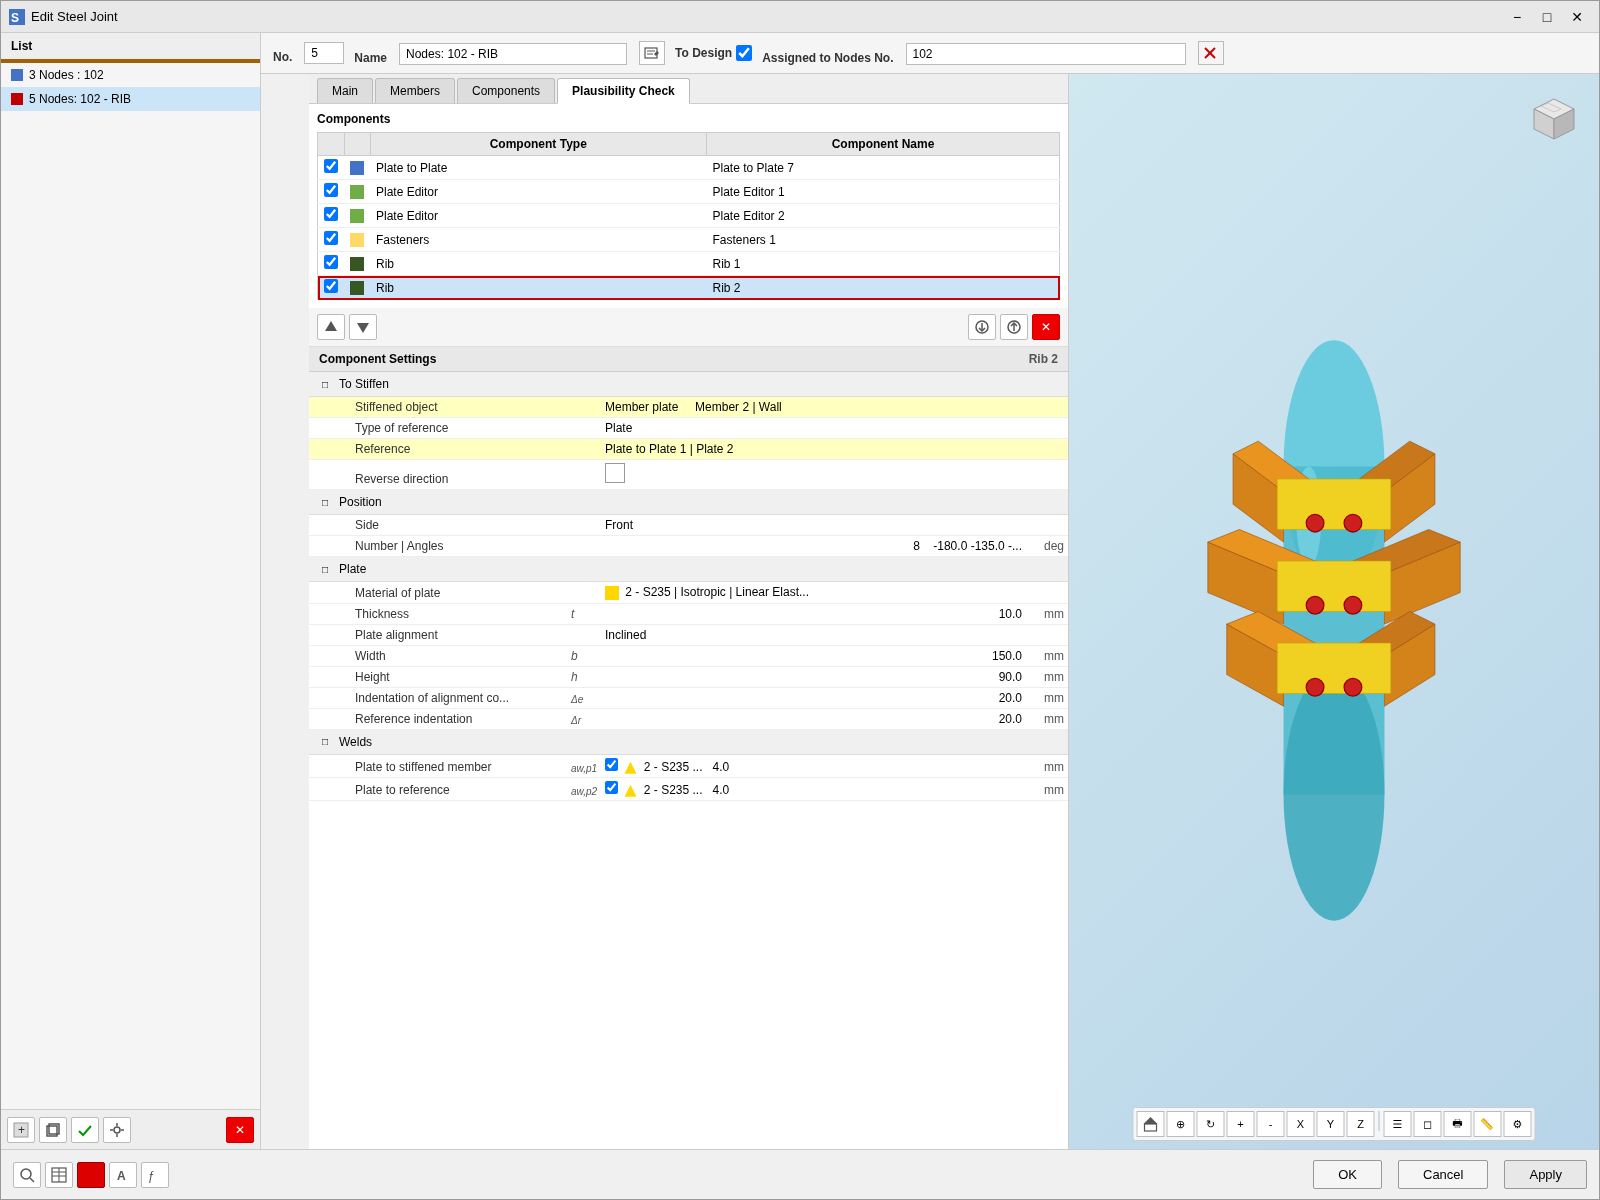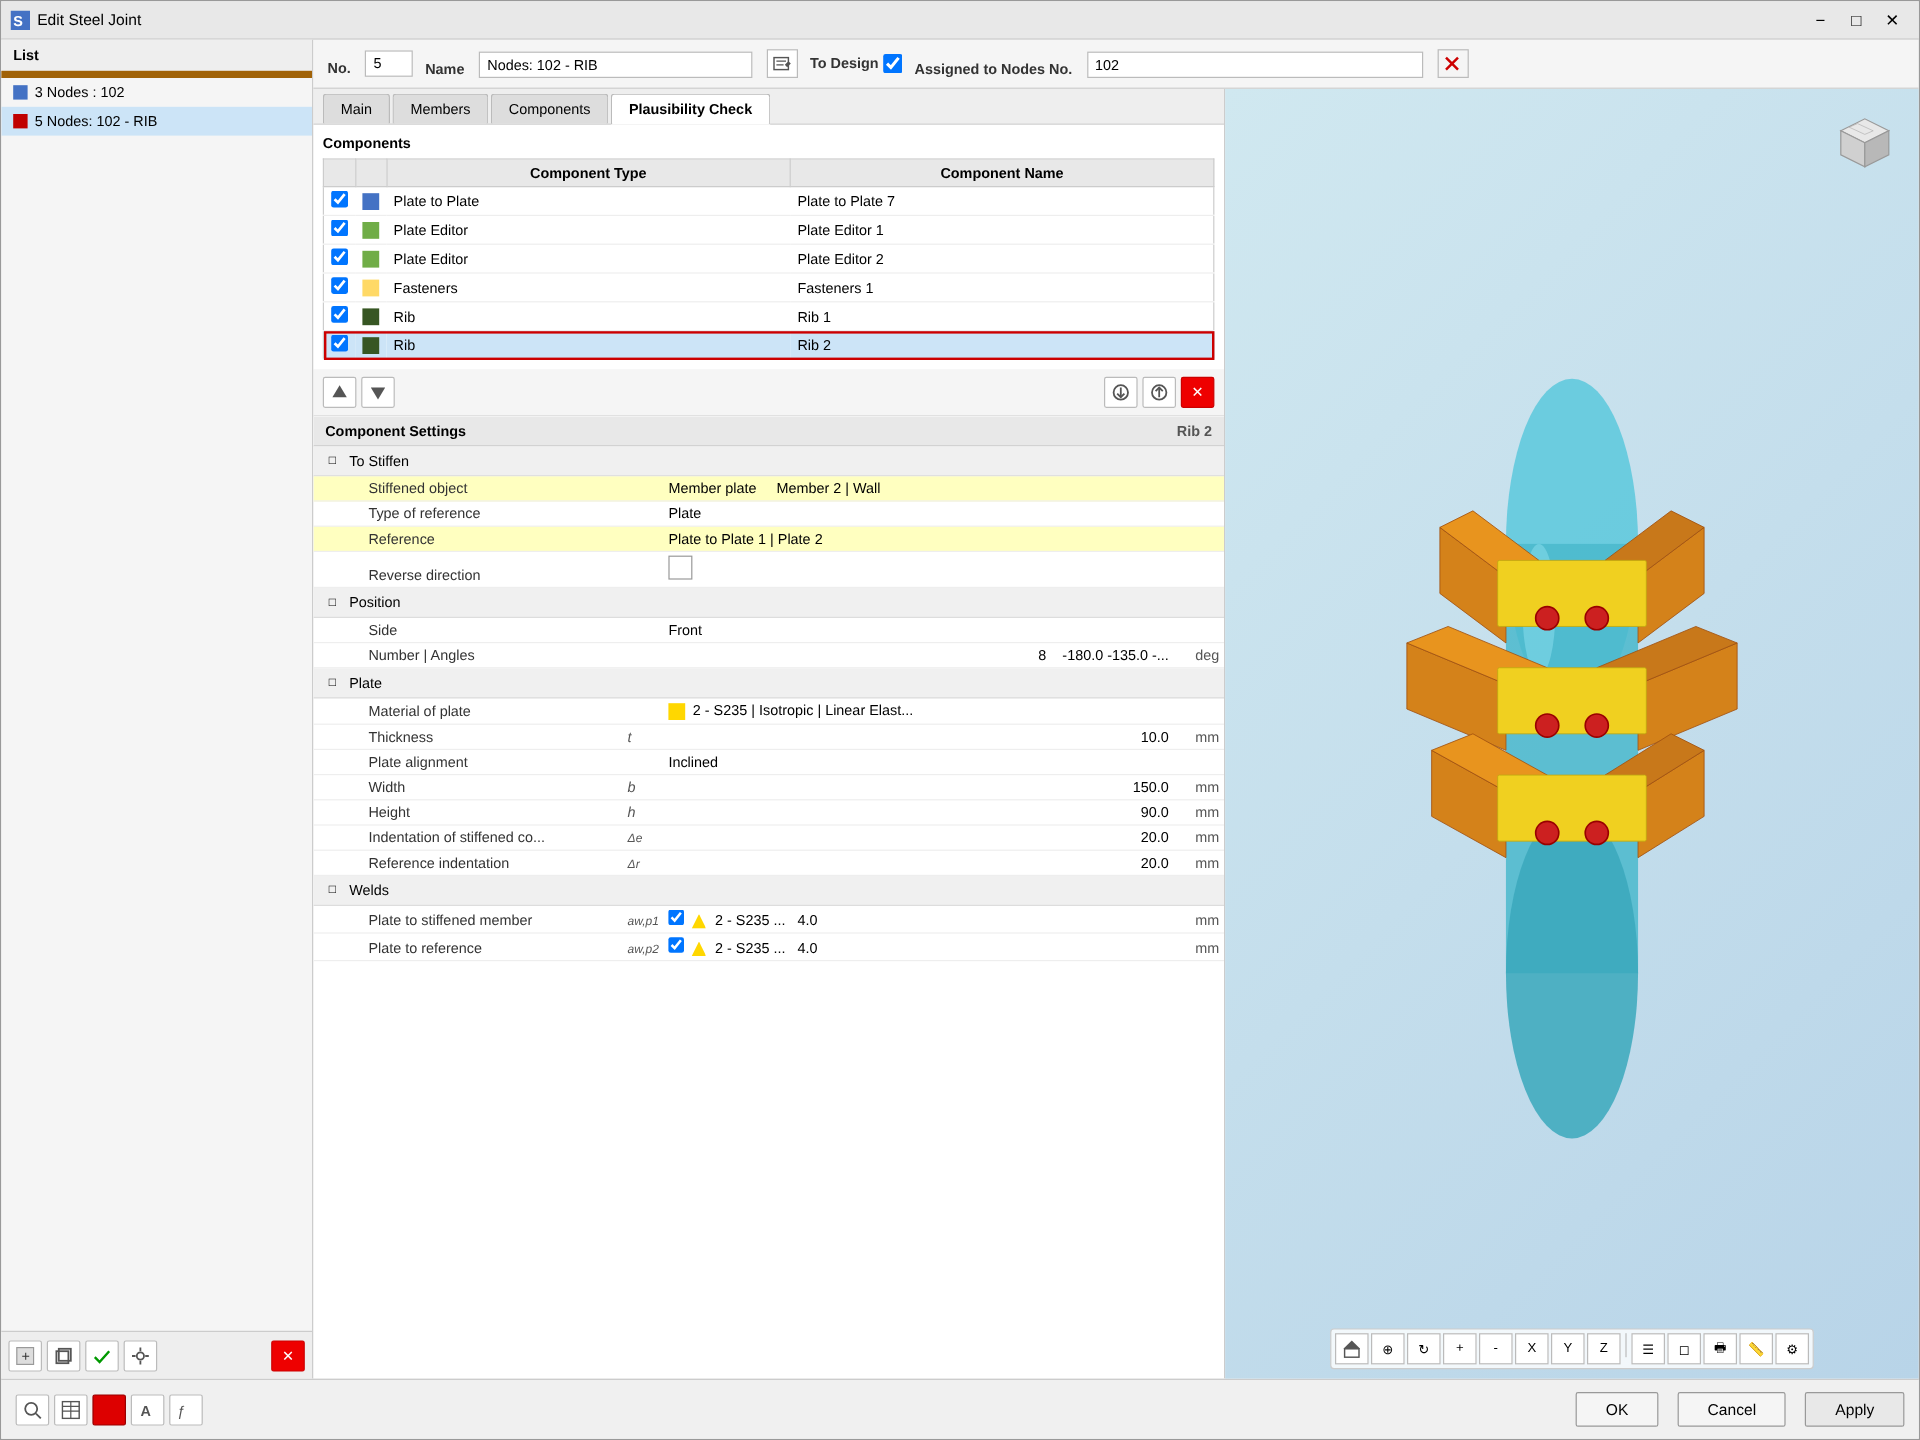--- a/index.html
+++ b/index.html
@@ -10,21 +10,21 @@
     .title-bar { background: #e8e8e8; height: 32px; display: flex; align-items: center; padding: 0 8px; border-bottom: 1px solid #ccc; flex-shrink: 0; }
     .title-bar-icon { width: 16px; height: 16px; margin-right: 6px; background: #4472c4; display: inline-block; }
     .title-bar-text { font-size: 13px; flex: 1; }
     .title-bar-buttons { display: flex; gap: 2px; }
     .title-btn { width: 28px; height: 24px; border: none; background: transparent; cursor: pointer; font-size: 14px; display: flex; align-items: center; justify-content: center; }
     
     .main-content { display: flex; flex: 1; overflow: hidden; }
     
     
     .left-panel { width: 260px; background: #f5f5f5; border-right: 1px solid #ccc; display: flex; flex-direction: column; flex-shrink: 0; }
-    .list-header { padding: 6px 10px; font-weight: bold; border-bottom: 6px solid #a16207; background: #eee; }
+    .list-header { padding: 6px 10px; font-weight: bold; border-bottom: 4px solid #a16207; background: #eee; }
     .list-items { flex: 1; overflow-y: auto; }
     .list-item { padding: 5px 10px; display: flex; align-items: center; gap: 6px; cursor: pointer; }
     .list-item.selected { background: #cce4f7; }
     .list-color-box { width: 12px; height: 12px; flex-shrink: 0; }
     .left-bottom-toolbar { height: 40px; border-top: 1px solid #ccc; background: #eee; display: flex; align-items: center; padding: 0 6px; gap: 4px; }
     .toolbar-btn { width: 28px; height: 26px; border: 1px solid #bbb; background: #fff; cursor: pointer; display: flex; align-items: center; justify-content: center; border-radius: 2px; font-size: 12px; }
     .toolbar-btn.red { background: #e00; color: white; border-color: #c00; }
     
     
     .right-panel { flex: 1; display: flex; flex-direction: column; overflow: hidden; }
@@ -36,21 +36,21 @@
     .field-value-box { border: 1px solid #bbb; background: #fff; padding: 3px 6px; min-width: 40px; }
     .field-name-box { border: 1px solid #bbb; background: #fff; padding: 3px 6px; width: 228px; }
     .edit-icon-btn { width: 26px; height: 24px; border: 1px solid #bbb; background: #fff; cursor: pointer; display: flex; align-items: center; justify-content: center; }
     .design-checkbox { display: flex; align-items: center; gap: 4px; }
     .assigned-box { border: 1px solid #bbb; background: #fff; padding: 3px 6px; width: 280px; }
     
     
     .content-split { display: flex; flex: 1; overflow: hidden; }
     
     
-    .form-area { width: 760px; flex-shrink: 0; display: flex; flex-direction: column; overflow: hidden; border-right: 1px solid #ccc; }
+    .form-area { width: 760px; flex-shrink: 0; display: flex; flex-direction: column; overflow: hidden; border-right: 1px solid #ccc; margin-left: 48px; }
     
     
     .tabs { display: flex; background: #eee; border-bottom: 1px solid #ccc; padding: 4px 8px 0; flex-shrink: 0; }
     .tab { padding: 5px 14px; border: 1px solid #bbb; border-bottom: none; background: #ddd; cursor: pointer; margin-right: 2px; border-radius: 3px 3px 0 0; }
     .tab.active { background: #fff; border-bottom: 1px solid #fff; margin-bottom: -1px; font-weight: bold; }
     
     
     .components-section { padding: 8px; background: #fff; flex-shrink: 0; }
     .section-title { font-weight: bold; margin-bottom: 6px; }
     
@@ -403,21 +403,21 @@
                 <div class="prop-indent"></div>
                 <div class="prop-indent"></div>
                 <div class="prop-name">Height</div>
                 <div class="prop-symbol" style="font-style:italic;">h</div>
                 <div class="prop-value prop-value-right">90.0</div>
                 <div class="prop-unit">mm</div>
               </div>
               <div class="prop-row">
                 <div class="prop-indent"></div>
                 <div class="prop-indent"></div>
-                <div class="prop-name">Indentation of stiffened co...</div>
+                <div class="prop-name">Indentation of alignment co...</div>
                 <div class="prop-symbol" style="font-size:10px;">Δe</div>
                 <div class="prop-value prop-value-right">20.0</div>
                 <div class="prop-unit">mm</div>
               </div>
               <div class="prop-row">
                 <div class="prop-indent"></div>
                 <div class="prop-indent"></div>
                 <div class="prop-name">Reference indentation</div>
                 <div class="prop-symbol" style="font-size:10px;">Δr</div>
                 <div class="prop-value prop-value-right">20.0</div>

